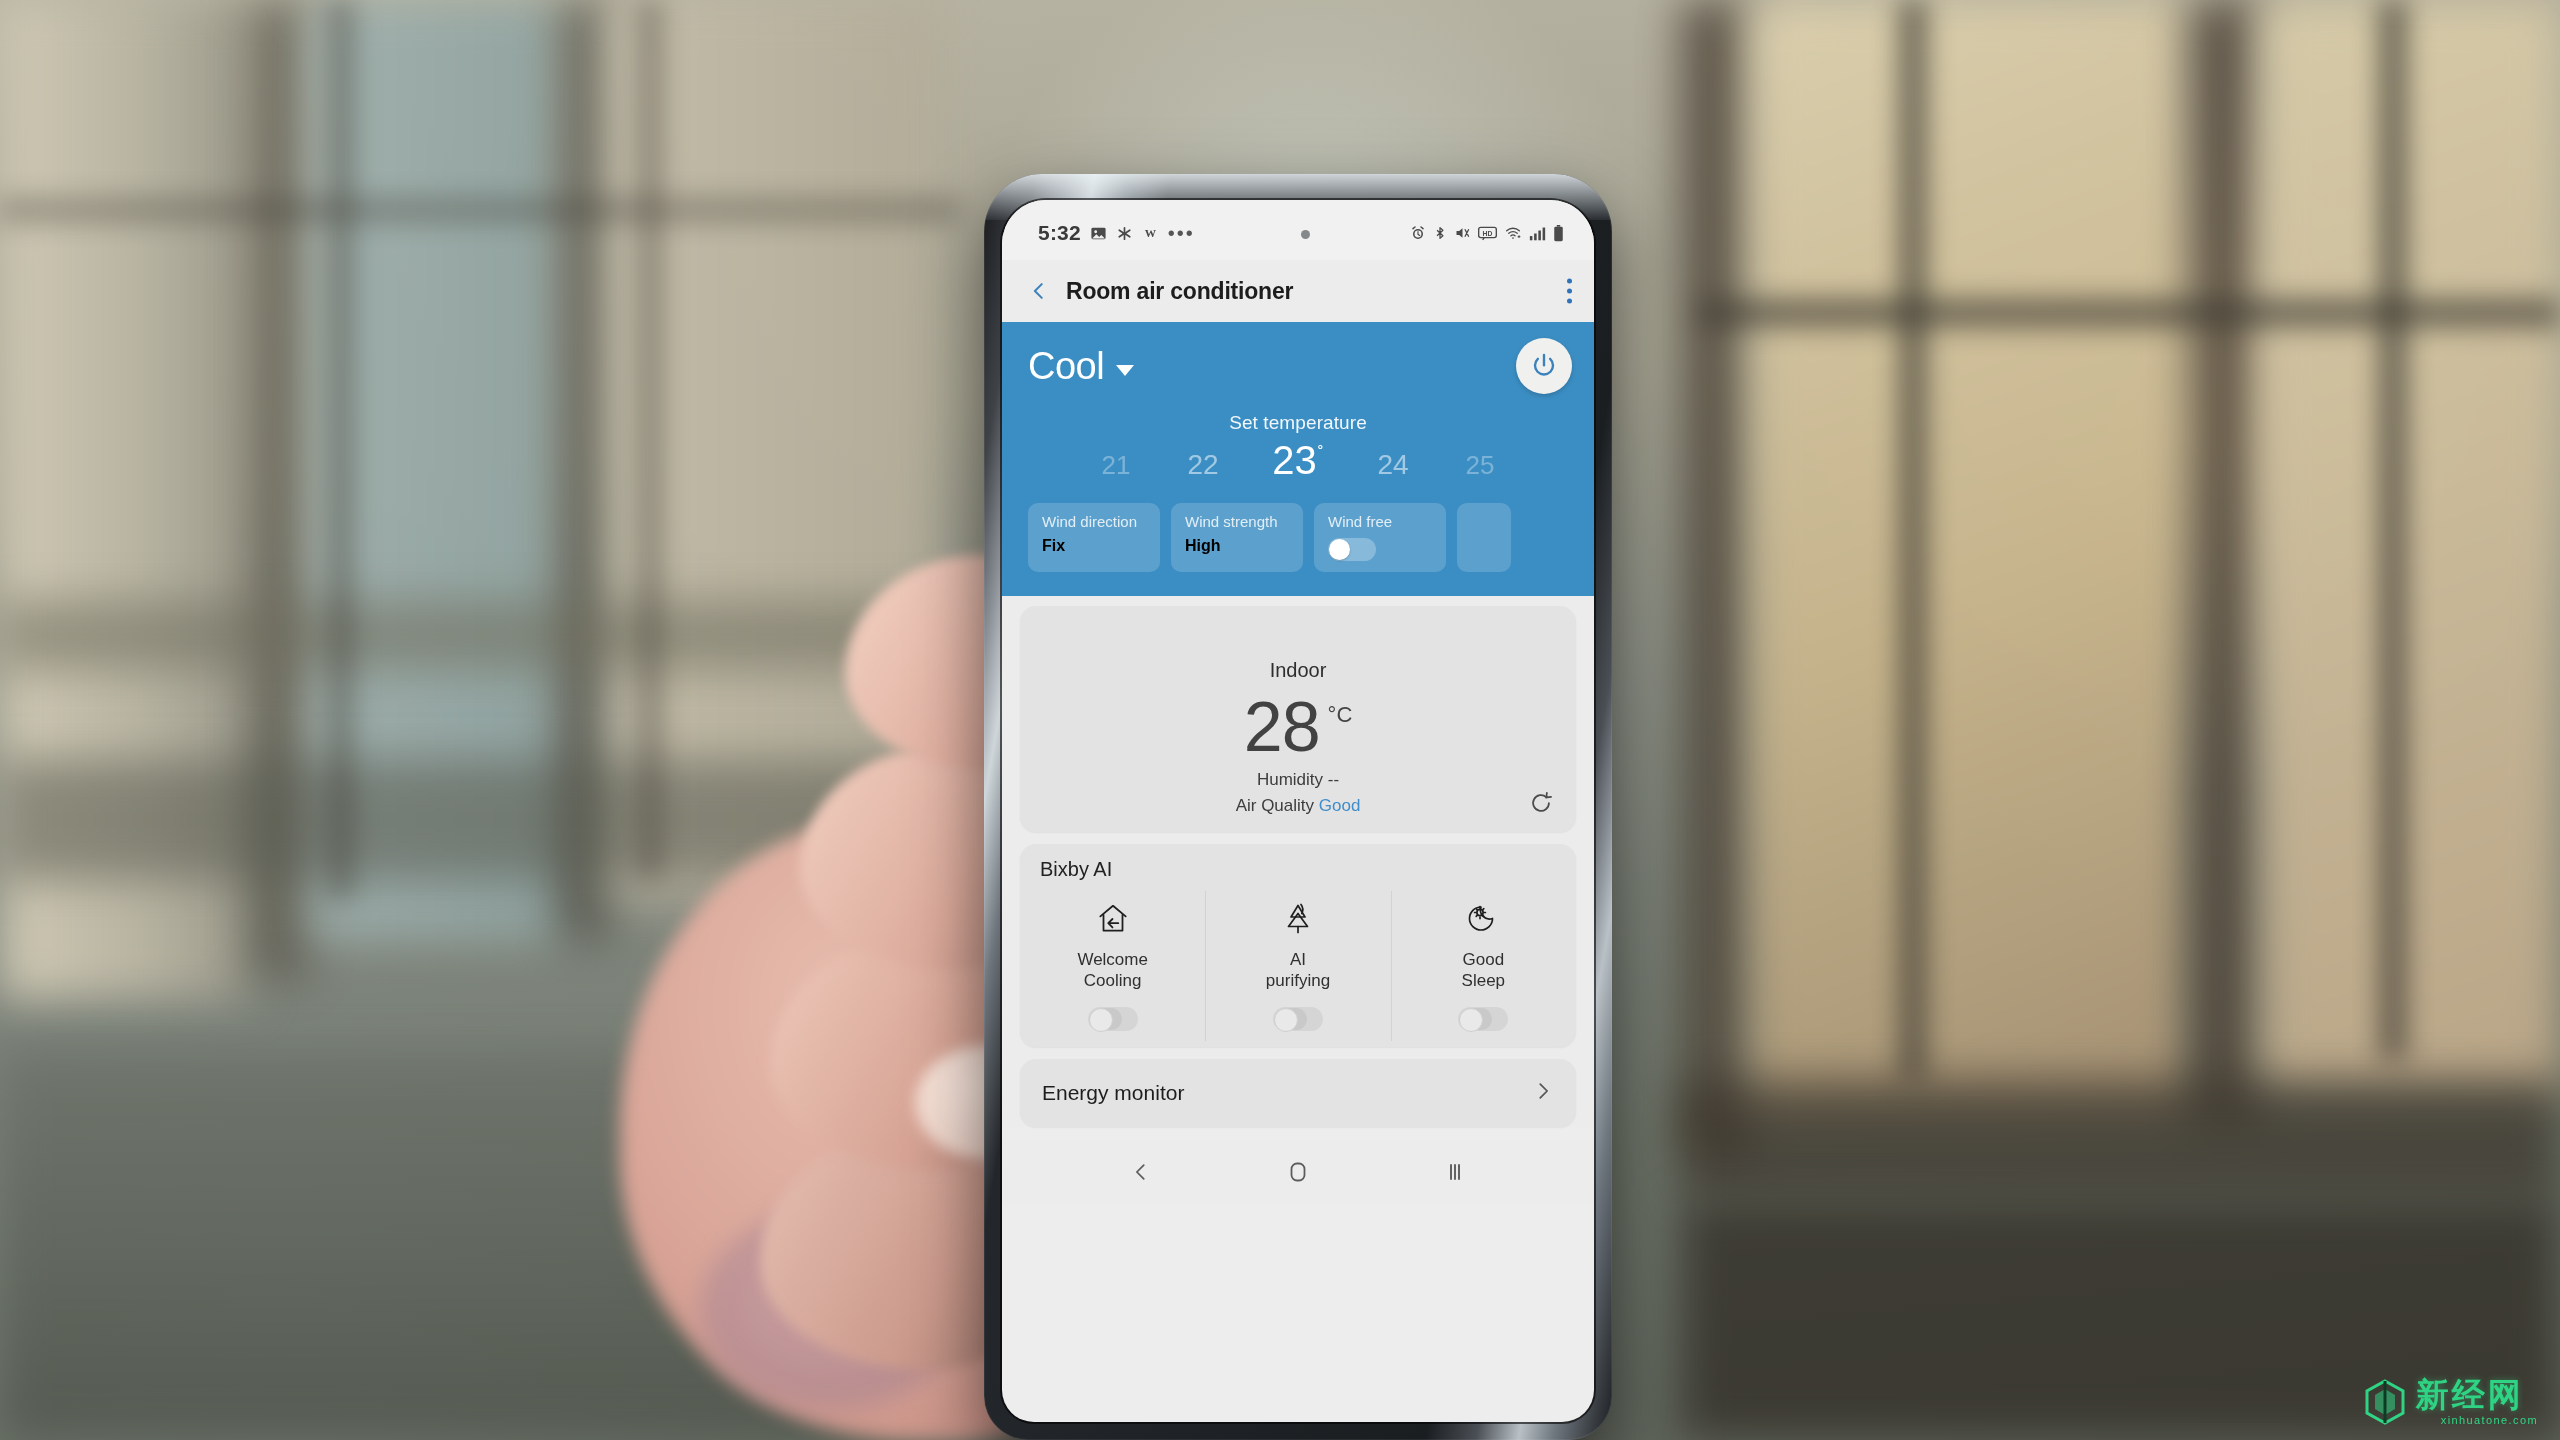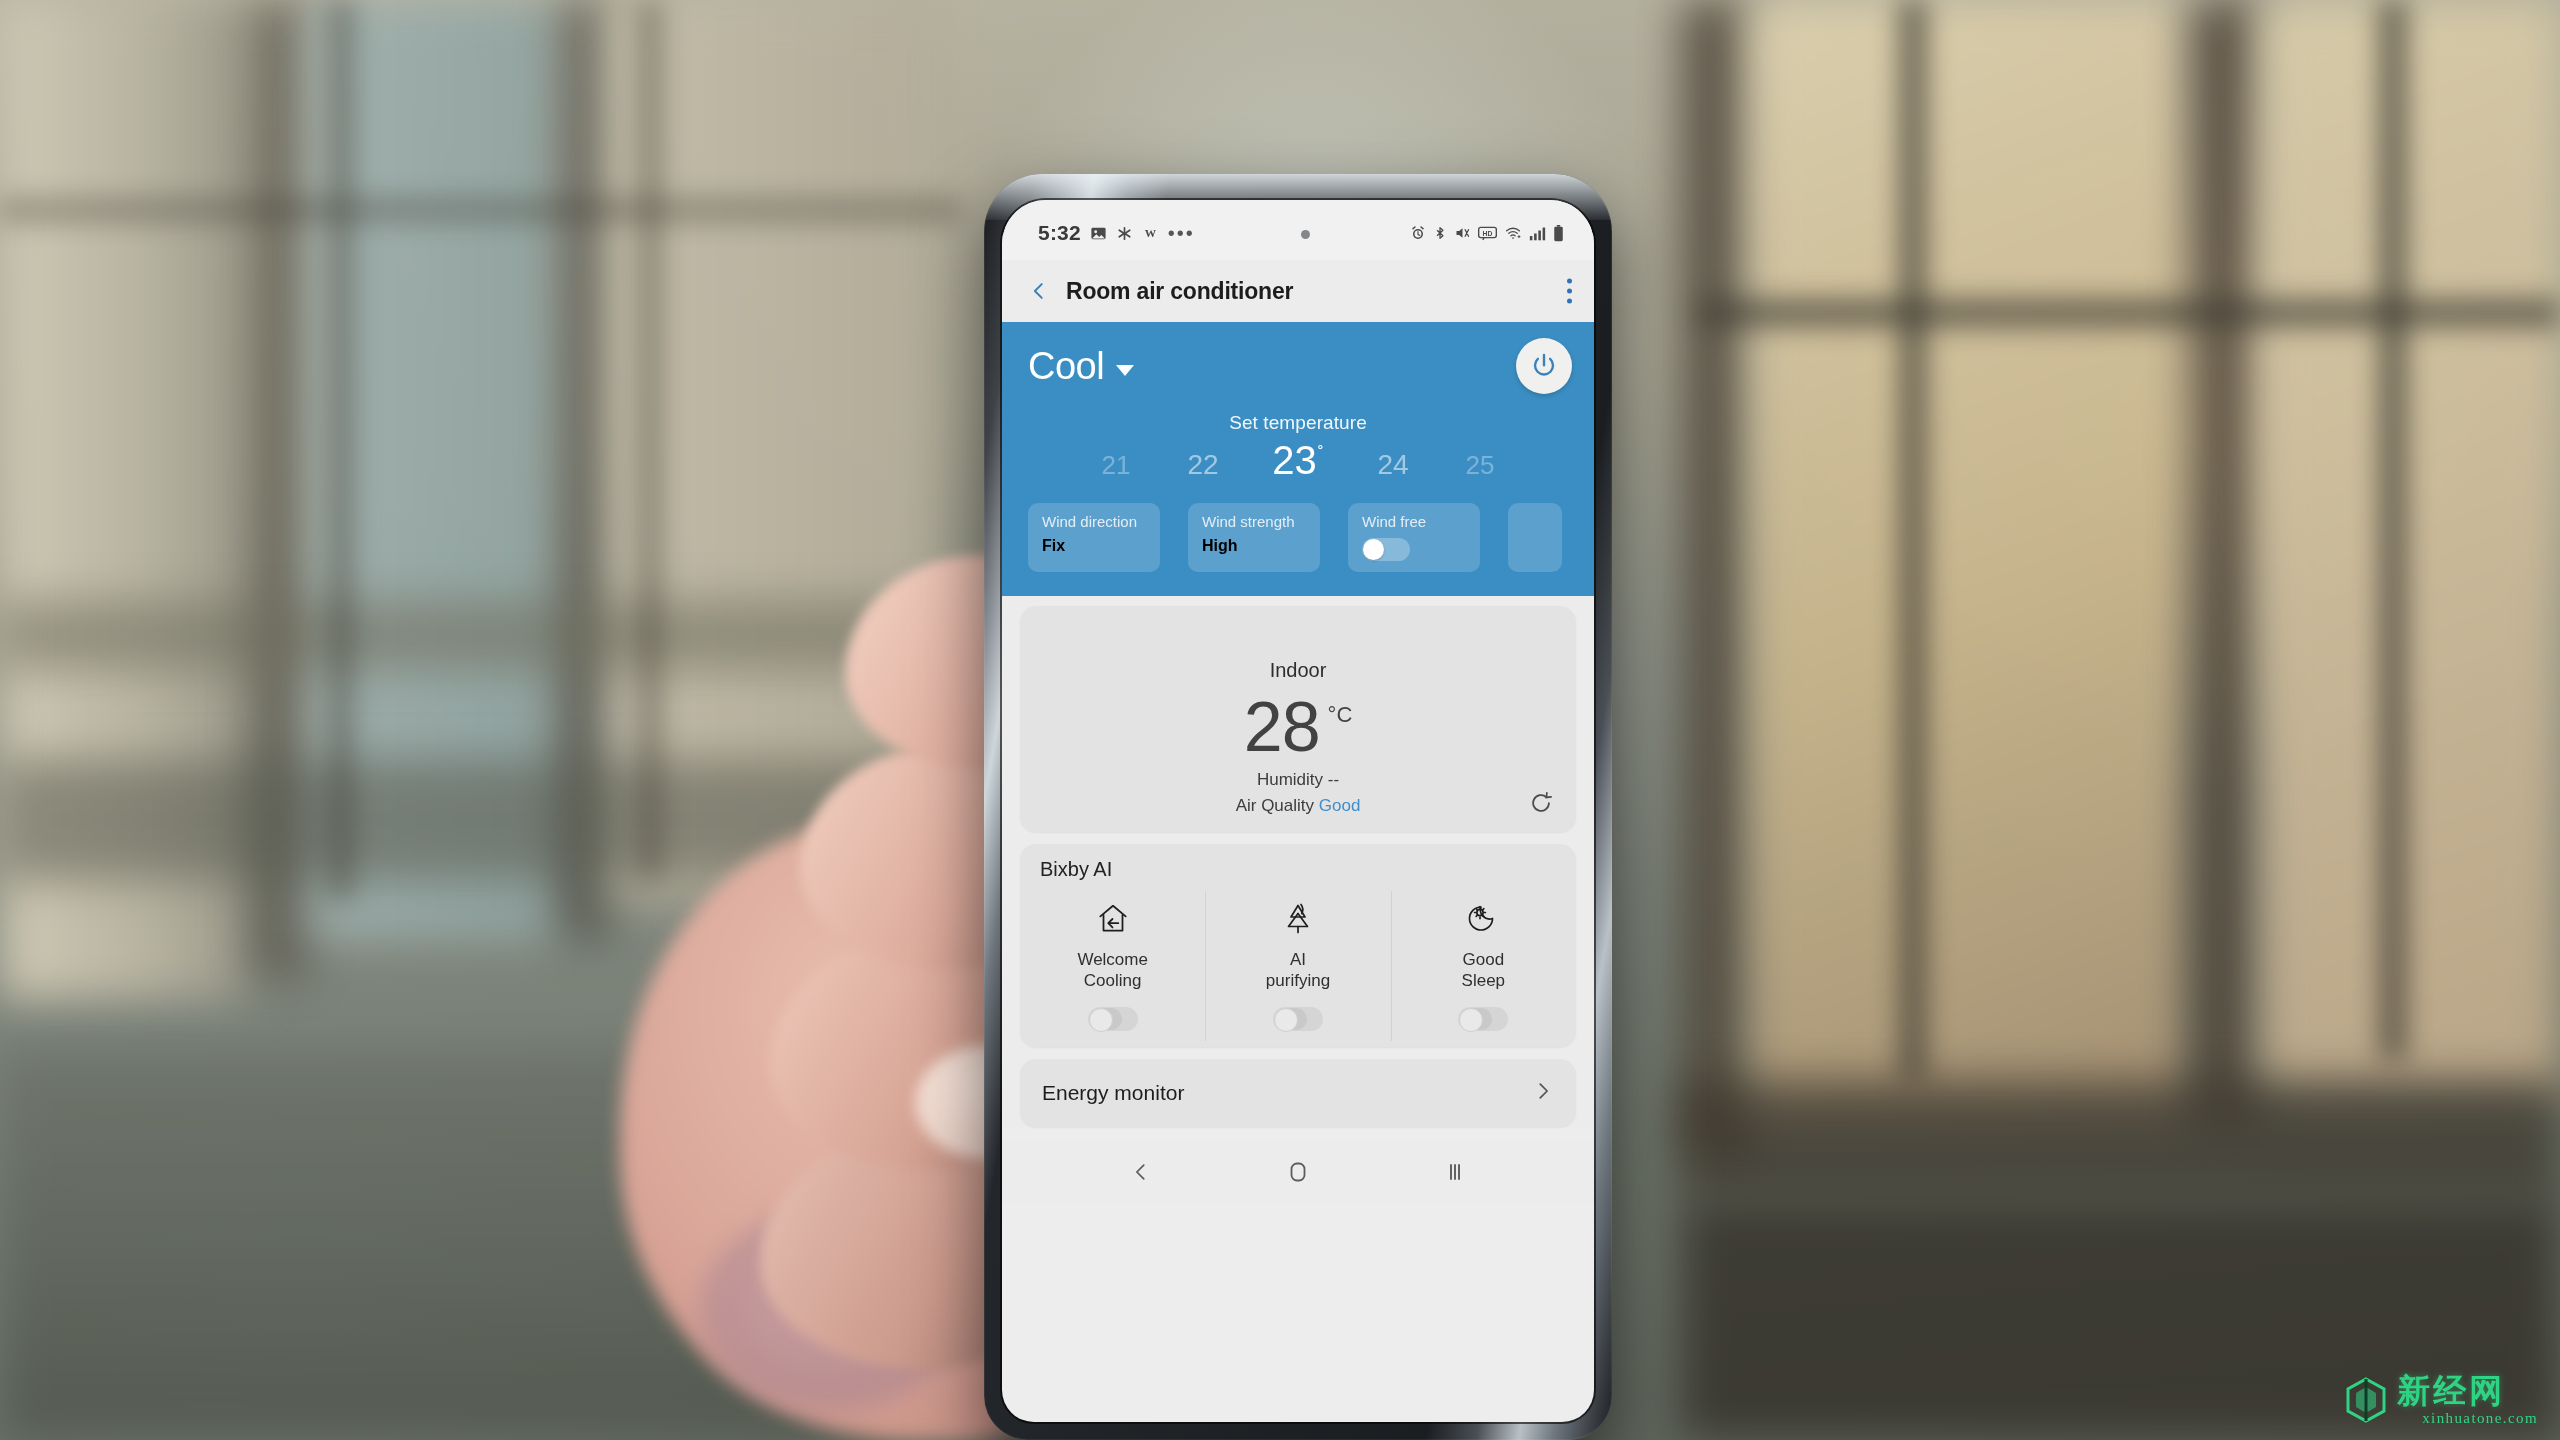--- a/index.html
+++ b/index.html
@@ -96,21 +96,21 @@
   #powerBtn{width:56px;height:56px;border-radius:50%;background:#f0f0ee;
     display:flex;align-items:center;justify-content:center;cursor:pointer;
     box-shadow:0 2px 5px rgba(0,0,0,.18);}
   #setTempLbl{text-align:center;color:#f2f7fa;font-size:19px;margin-top:18px;letter-spacing:.1px;}
   #tempRow{display:flex;align-items:baseline;justify-content:center;gap:15px;margin-top:4px;}
   .tItem{color:rgba(255,255,255,.52);font-size:28px;font-weight:300;width:72px;text-align:center;cursor:pointer;}
   .tItem.sel{color:#fff;font-size:40px;font-weight:400;position:relative;width:88px;}
   .tItem.sel sup{font-size:18px;font-weight:300;vertical-align:super;margin-left:1px;}
   .tItem.far{opacity:.62;font-size:26px;}
 
-  #chips{display:flex;gap:28px;padding:0 0 0 26px;margin-top:20px;overflow:hidden;}
+  #chips{display:flex;gap:11px;padding:0 0 0 26px;margin-top:20px;overflow:hidden;}
   .chip{background:rgba(255,255,255,.17);border-radius:10px;padding:9px 14px 11px 14px;
     min-width:104px;cursor:pointer;}
   .chip .ch-lbl{color:#e2eef6;font-size:15px;line-height:20px;white-space:nowrap;}
   .chip .ch-val{color:#000000;font-size:16px;font-weight:700;line-height:26px;margin-top:1px;}
   .chip.partial{min-width:40px;width:40px;padding-right:0;}
   .toggle{width:48px;height:23px;border-radius:14px;background:rgba(255,255,255,.26);
     position:relative;margin-top:6px;}
   .toggle .knob{position:absolute;left:1px;top:1px;width:21px;height:21px;border-radius:50%;background:#fff;
     box-shadow:0 1px 2px rgba(0,0,0,.2);}
 
@@ -151,21 +151,21 @@
   #navbar{height:66px;background:#ececec;display:flex;align-items:center;justify-content:space-around;
     padding:0 60px;}
   .navbtn{cursor:pointer;display:flex;align-items:center;justify-content:center;width:60px;height:44px;}
 
   
   #wm{position:absolute;right:22px;bottom:14px;display:flex;align-items:center;gap:10px;opacity:.93;}
   #wmLogo{width:42px;height:46px;}
   #wmTxt{display:flex;flex-direction:column;line-height:1;}
   #wmCn{font-size:33px;font-weight:700;color:#2ee08a;letter-spacing:3px;
         text-shadow:0 0 6px rgba(46,224,138,.45);font-family:"DejaVu Sans",sans-serif;}
-  #wmEn{font-size:15px;color:#2ee08a;letter-spacing:1.4px;margin-top:4px;font-family:Liberation Serif, serif;margin-left:25px;}
+  #wmEn{font-size:11px;color:#2ee08a;letter-spacing:1.4px;margin-top:4px;font-family:Liberation Sans, sans-serif;margin-left:25px;}
 </style>
 </head>
 <body>
 
 <div id="scene">
 
   <div id="bg">
     <div class="band v1"></div>
       <div class="band v2"></div>
       <div class="band v3"></div>

